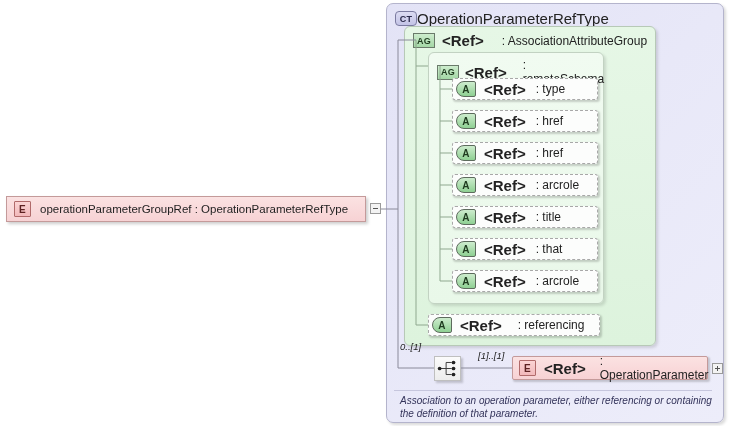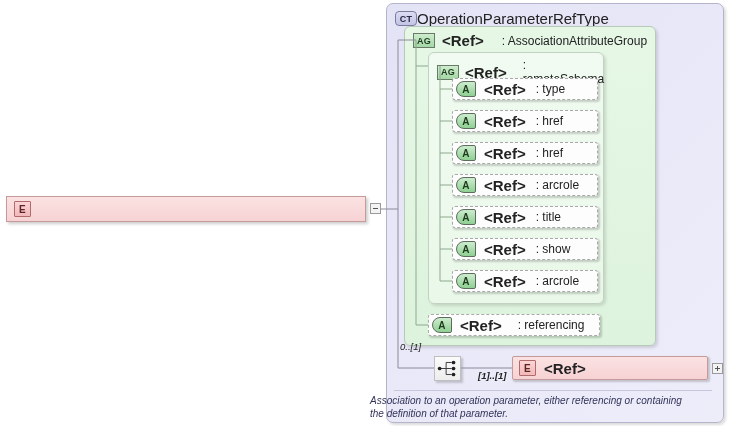--- a/index.html
+++ b/index.html
@@ -195,21 +195,21 @@
 
   
   .card {
     position: absolute;
     font-size: 9.5px;
     font-style: italic;
     color: #222;
     white-space: nowrap;
   }
   #card-left  { left: 400px; top: 341px; }
-  #card-right { left: 478px; top: 370px; font-weight: bold; }
+  #card-right { left: 478px; top: 350px; }
 
   
   .pm-box {
     position: absolute;
     width: 11px; height: 11px;
     box-sizing: border-box;
     border: 1px solid #9a9a9a;
     background: #f3f3f3;
   }
   .pm-box::before, .pm-box::after {
@@ -222,21 +222,21 @@
   #collapse-root { left: 370px; top: 203px; }
   #expand-opparam { left: 712px; top: 363px; }
 
   
   #note-sep {
     left: 394px; top: 390px;
     width: 318px; height: 1px;
     background: #c6c6dd;
   }
   #note-text {
-    left: 370px; top: 394px;
+    left: 400px; top: 394px;
     width: 320px;
     font-size: 10px;
     font-style: italic;
     line-height: 13px;
     color: #33335a;
   }
 
   
   #wires {
     left: 0; top: 0; width: 731px; height: 426px;
@@ -290,21 +290,21 @@
   <span class="lbl-name">: arcrole</span>
 </div>
 <div class="node dashed attr-row" style="top:206px">
   <span class="badge badge-a">A</span>
   <span class="lbl-ref">&lt;Ref&gt;</span>
   <span class="lbl-name">: title</span>
 </div>
 <div class="node dashed attr-row" style="top:238px">
   <span class="badge badge-a">A</span>
   <span class="lbl-ref">&lt;Ref&gt;</span>
-  <span class="lbl-name">: show</span>
+  <span class="lbl-name">: that</span>
 </div>
 <div class="node dashed attr-row" style="top:270px">
   <span class="badge badge-a">A</span>
   <span class="lbl-ref">&lt;Ref&gt;</span>
   <span class="lbl-name">: arcrole</span>
 </div>
 
 <div class="node dashed" id="attr-remoteschema">
   <span class="badge badge-a">A</span>
   <span class="lbl-ref">&lt;Ref&gt;</span>
@@ -324,28 +324,30 @@
     <circle cx="20" cy="19" r="2" fill="#222"></circle>
   </svg>
 </div>
 
 <span class="card" id="card-left">0..[1]</span>
 <span class="card" id="card-right">[1]..[1]</span>
 
 <div class="node" id="op-param">
   <span class="badge badge-e">E</span>
   <span class="lbl-ref">&lt;Ref&gt;</span>
+  <span class="lbl-name">: OperationParameter</span>
 </div>
 <div class="pm-box plus" id="expand-opparam"></div>
 
 <div class="abs" id="note-sep"></div>
 <div class="abs" id="note-text">Association to an operation parameter, either referencing or containing the definition of that parameter.</div>
 
 <div class="node" id="root-element">
   <span class="badge badge-e">E</span>
+  <span class="lbl-full">operationParameterGroupRef : OperationParameterRefType</span>
 </div>
 <div class="pm-box" id="collapse-root"></div>
 
 <svg class="abs" id="wires">
   <g stroke="#8a8a9a" stroke-width="1" fill="none">
 
     <line x1="381" y1="209" x2="398" y2="209"></line>
     <line x1="398" y1="209" x2="398" y2="368"></line>
 
     <line x1="398" y1="209" x2="398" y2="40"></line>

